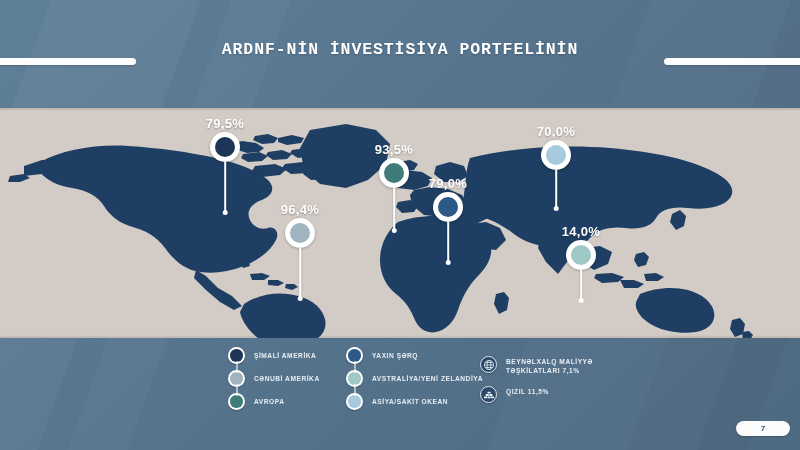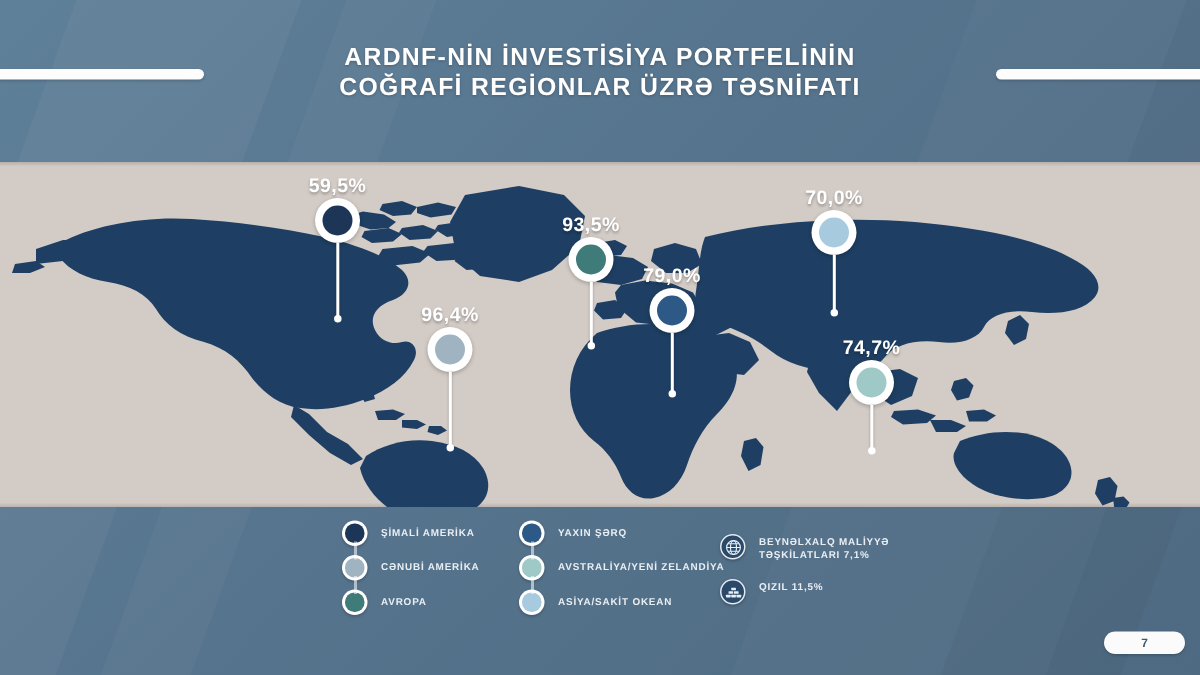--- a/index.html
+++ b/index.html
@@ -22,22 +22,23 @@
     background:rgba(255,255,255,0.045);
     transform:skewX(-20deg);
   }
   .sheen.s1 { left:-40px;  top:-60px;  width:150px; height:620px; }
   .sheen.s2 { left:140px;  top:-60px;  width:60px;  height:620px; background:rgba(255,255,255,0.03); }
   .sheen.s3 { left:560px;  top:-60px;  width:210px; height:620px; background:rgba(255,255,255,0.028);}
   .sheen.s4 { left:700px;  top:-60px;  width:120px; height:620px; background:rgba(0,0,0,0.035); }
 
   
   #header {
-    position:absolute; left:0; top:0; width:800px; height:92px;
+    position:absolute; left:0; top:12px; width:800px; height:92px;
     z-index:5;
+    font-family:Liberation Mono, monospace;
   }
   .rule {
     position:absolute; top:46px; height:7px;
     background:#fdfdfd; border-radius:4px;
     box-shadow:0 1px 2px rgba(0,0,0,0.18);
   }
   .rule.left  { left:-6px;  width:142px; }
   .rule.right { right:-6px; width:142px; }
 
   #title {
@@ -156,21 +157,20 @@
   <div class="sheen s1"></div>
   <div class="sheen s2"></div>
   <div class="sheen s3"></div>
   <div class="sheen s4"></div>
 
   <div id="header">
     <div class="rule left"></div>
     <div class="rule right"></div>
     <div id="title">
       <span class="ln ln1">ARDNF-NİN İNVESTİSİYA PORTFELİNİN</span>
-      <span class="ln ln2">COĞRAFİ REGİONLAR ÜZRƏ TƏSNİFATI</span>
     </div>
   </div>
 
   <div id="mapband">
     <div class="band-top-shadow"></div>
     <div class="band-bot-shadow"></div>
 
     <svg id="worldmap" viewBox="0 0 800 230" preserveAspectRatio="none">
       <g fill="#1e3f63">
 
@@ -277,21 +277,21 @@
                  C 682 226, 666 224, 654 218
                  C 642 212, 634 202, 636 194 Z"></path>
 
         <path d="M732 212 l8 -2 l5 6 l-2 10 l-8 3 l-5 -8 z"></path>
         <path d="M742 224 l7 -1 l4 4 l-3 5 l-7 0 z"></path>
       </g>
     </svg>
   </div>
 
   <div class="pin" id="pin-na" style="left:225px; top:132px;">
-    <div class="pct" style="top:-16px;">59,5%</div>
+    <div class="pct" style="top:-16px;">79,5%</div>
     <div class="bubble">
       <div class="dot" style="background:#1d3557;"></div>
     </div>
     <div class="stem" style="top:30px; height:50px;"></div>
   </div>
 
   <div class="pin" id="pin-sa" style="left:300px; top:218px;">
     <div class="pct" style="top:-16px;">96,4%</div>
     <div class="bubble">
       <div class="dot" style="background:#9fb4c0;"></div>
@@ -317,21 +317,21 @@
 
   <div class="pin" id="pin-ap" style="left:556px; top:140px;">
     <div class="pct" style="top:-16px;">70,0%</div>
     <div class="bubble">
       <div class="dot" style="background:#a8cadf;"></div>
     </div>
     <div class="stem" style="top:30px; height:38px;"></div>
   </div>
 
   <div class="pin" id="pin-au" style="left:581px; top:240px;">
-    <div class="pct" style="top:-16px;">74,7%</div>
+    <div class="pct" style="top:-16px;">14,0%</div>
     <div class="bubble">
       <div class="dot" style="background:#9ec9c6;"></div>
     </div>
     <div class="stem" style="top:30px; height:30px;"></div>
   </div>
 
   <div id="legend">
 
     <div class="legcol c1">
       <div class="legitem">

